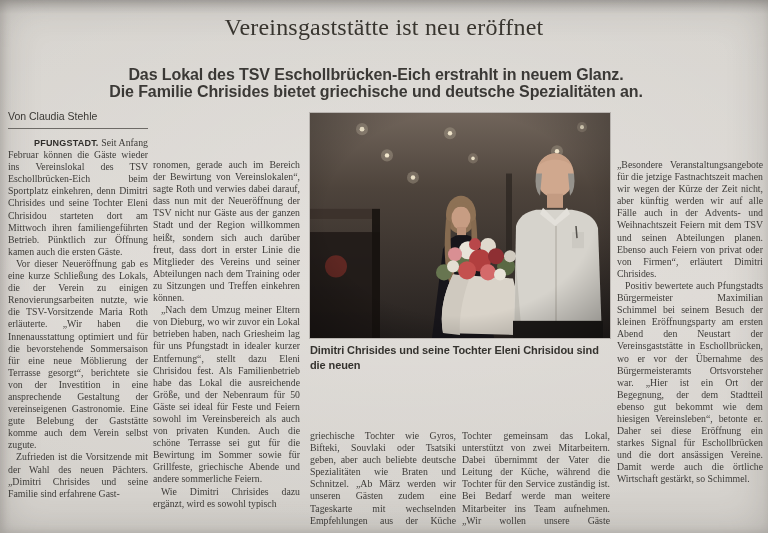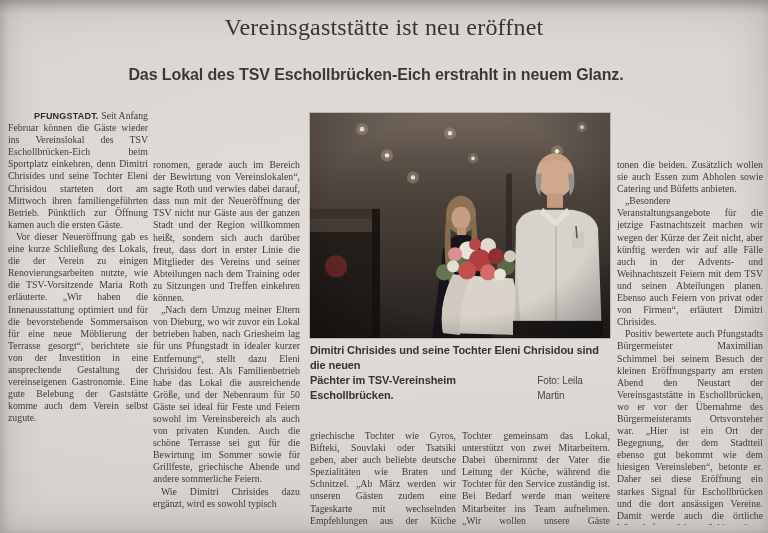--- a/index.html
+++ b/index.html
@@ -53,26 +53,31 @@
 </style>
 </head>
 <body>
 
 <div class="paper">
 
   <h1 class="title">Vereinsgaststätte ist neu eröffnet</h1>
 
   <div class="deck">
     <div>Das Lokal des TSV Eschollbrücken-Eich erstrahlt in neuem Glanz.</div>
+    <div>Die Familie Chrisides bietet griechische und deutsche Spezialitäten an.</div>
   </div>
 
   <div class="col col1">
+    <div class="byline-wrap">
+      <span>Von Claudia Stehle</span>
+    </div>
     <p class="lead-p"><b class="dateline">PFUNGSTADT.</b> <span>Seit Anfang Februar können die Gäste wieder ins Vereinslokal des TSV Eschollbrücken-Eich beim Sportplatz einkehren, denn Dimitri Chrisides und seine Tochter Eleni Chrisidou starteten dort am Mittwoch ihren familiengeführten Betrieb. Pünktlich zur Öffnung kamen auch die ersten Gäste.</span></p>
     <div class="plist">
         <p>Vor dieser Neueröffnung gab es eine kurze Schließung des Lokals, die der Verein zu einigen Renovierungsarbeiten nutzte, wie die TSV-Vorsitzende Maria Roth erläuterte. „Wir haben die Innenausstattung optimiert und für die bevorstehende Sommersaison für eine neue Möblierung der Terrasse gesorgt“, berichtete sie von der Investition in eine ansprechende Gestaltung der vereinseigenen Gastronomie. Eine gute Belebung der Gaststätte komme auch dem Verein selbst zugute.</p>
+        <p>Zufrieden ist die Vorsitzende mit der Wahl des neuen Pächters. „Dimitri Chrisides und seine Familie sind erfahrene Gast-</p>
       </div>
   </div>
 
   <div class="col col2">
     <div class="plist cont">
         <p>ronomen, gerade auch im Bereich der Bewirtung von Vereinslokalen“, sagte Roth und verwies dabei darauf, dass nun mit der Neueröffnung der TSV nicht nur Gäste aus der ganzen Stadt und der Region willkommen heißt, sondern sich auch darüber freut, dass dort in erster Linie die Mitglieder des Vereins und seiner Abteilungen nach dem Training oder zu Sitzungen und Treffen einkehren können.</p>
         <p>„Nach dem Umzug meiner Eltern von Dieburg, wo wir zuvor ein Lokal betrieben haben, nach Griesheim lag für uns Pfungstadt in idealer kurzer Entfernung“, stellt dazu Eleni Chrisidou fest. Als Familienbetrieb habe das Lokal die ausreichende Größe, und der Nebenraum für 50 Gäste sei ideal für Feste und Feiern sowohl im Vereinsbereich als auch von privaten Kunden. Auch die schöne Terrasse sei gut für die Bewirtung im Sommer sowie für Grillfeste, griechische Abende und andere sommerliche Feiern.</p>
         <p>Wie Dimitri Chrisides dazu ergänzt, wird es sowohl typisch</p>
       </div>
   </div>
@@ -161,39 +166,34 @@
         <rect x="262" y="118" width="12" height="16" fill="#ccc9c2"></rect>
         <line x1="266" y1="112" x2="267" y2="124" stroke="#55524d" stroke-width="1.5"></line>
         <rect x="203" y="206" width="90" height="17" fill="#1d1a18"></rect>
       </g>
       <rect x="0" y="0" width="300" height="223" fill="url(#vig)"></rect>
     </svg>
   </figure>
 
   <figcaption class="caption">
     <div class="capline">Dimitri Chrisides und seine Tochter Eleni Chrisidou sind die neuen</div>
-    <div class="capline2">
-      <span>Pächter im TSV-Vereinsheim Eschollbrücken.</span>
-      <span class="credit">Foto: Leila Martin</span>
-    </div>
   </figcaption>
 
   <div class="col col3">
     <div class="plist cont">
         <p>griechische Tochter wie Gyros, Bifteki, Souvlaki oder Tsatsiki geben, aber auch beliebte deutsche Spezialitäten wie Braten und Schnitzel. „Ab März werden wir unseren Gästen zudem eine Tageskarte mit wechselnden Empfehlungen aus der Küche anbieten“, kündigte Chrisides an.</p>
       </div>
   </div>
 
   <div class="col col4">
     <div class="plist cont">
         <p>Tochter gemeinsam das Lokal, unterstützt von zwei Mitarbeitern. Dabei übernimmt der Vater die Leitung der Küche, während die Tochter für den Service zuständig ist. Bei Bedarf werde man weitere Mitarbeiter ins Team aufnehmen. „Wir wollen unsere Gäste aufmerksam bedienen, und es soll für sie keine langen Wartezeiten geben“, be-</p>
       </div>
   </div>
 
   <div class="col col5">
     <div class="plist cont">
-        <p>tonen die beiden. Zusätzlich wollen sie auch Essen zum Abholen sowie Catering und Büfetts anbieten.</p>
         <p>„Besondere Veranstaltungsangebote für die jetzige Fastnachtszeit machen wir wegen der Kürze der Zeit nicht, aber künftig werden wir auf alle Fälle auch in der Advents- und Weihnachtszeit Feiern mit dem TSV und seinen Abteilungen planen. Ebenso auch Feiern von privat oder von Firmen“, erläutert Dimitri Chrisides.</p>
         <p>Positiv bewertete auch Pfungstadts Bürgermeister Maximilian Schimmel bei seinem Besuch der kleinen Eröffnungsparty am ersten Abend den Neustart der Vereinsgaststätte in Eschollbrücken, wo er vor der Übernahme des Bürgermeisteramts Ortsvorsteher war. „Hier ist ein Ort der Begegnung, der dem Stadtteil ebenso gut bekommt wie dem hiesigen Vereinsleben“, betonte er. Daher sei diese Eröffnung ein starkes Signal für Eschollbrücken und die dort ansässigen Vereine. Damit werde auch die örtliche Wirtschaft gestärkt, so Schimmel.</p>
       </div>
   </div>
 
 </div>
 
 </body></html>

